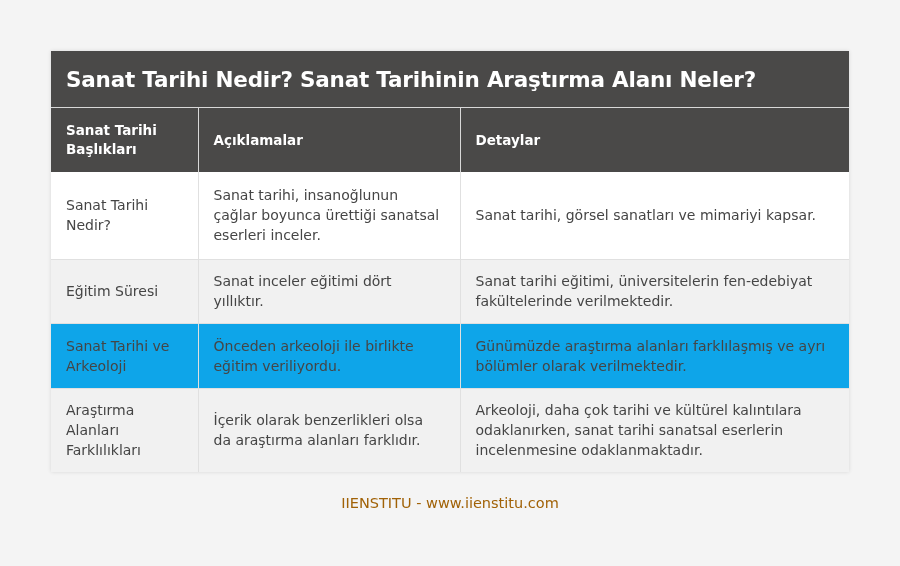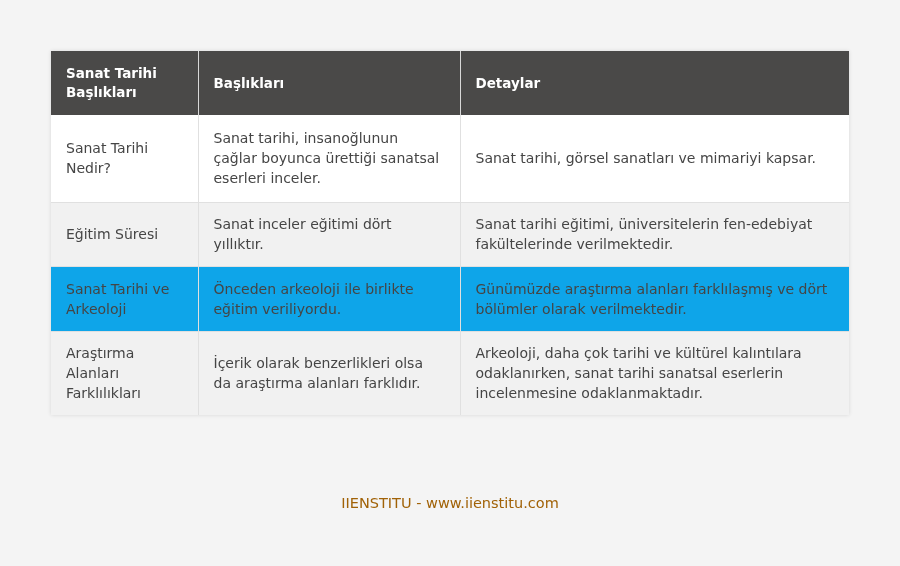--- a/index.html
+++ b/index.html
@@ -69,48 +69,49 @@
       width: 900px;
       text-align: center;
       font-size: 14.5px;
       color: #a16207;
     }
   </style>
 </head>
 <body>
 
 <div class="card">
+  <div class="title-bar">Sanat Tarihi Nedir? Sanat Tarihinin Araştırma Alanı Neler?</div>
   <table>
     <colgroup>
         <col class="c1">
         <col class="c2">
         <col class="c3">
       </colgroup>
     <thead>
       <tr>
         <th>Sanat Tarihi Başlıkları</th>
-        <th>Başlıkları</th>
+        <th>Açıklamalar</th>
         <th>Detaylar</th>
       </tr>
     </thead>
     <tbody>
       <tr>
         <td>Sanat Tarihi Nedir?</td>
         <td>Sanat tarihi, insanoğlunun çağlar boyunca ürettiği sanatsal eserleri inceler.</td>
         <td>Sanat tarihi, görsel sanatları ve mimariyi kapsar.</td>
       </tr>
       <tr>
         <td>Eğitim Süresi</td>
         <td>Sanat inceler eğitimi dört yıllıktır.</td>
         <td>Sanat tarihi eğitimi, üniversitelerin fen-edebiyat fakültelerinde verilmektedir.</td>
       </tr>
       <tr>
         <td>Sanat Tarihi ve Arkeoloji</td>
         <td>Önceden arkeoloji ile birlikte eğitim veriliyordu.</td>
-        <td>Günümüzde araştırma alanları farklılaşmış ve dört bölümler olarak verilmektedir.</td>
+        <td>Günümüzde araştırma alanları farklılaşmış ve ayrı bölümler olarak verilmektedir.</td>
       </tr>
       <tr>
         <td>Araştırma Alanları Farklılıkları</td>
         <td>İçerik olarak benzerlikleri olsa da araştırma alanları farklıdır.</td>
         <td>Arkeoloji, daha çok tarihi ve kültürel kalıntılara odaklanırken, sanat tarihi sanatsal eserlerin incelenmesine odaklanmaktadır.</td>
       </tr>
     </tbody>
   </table>
 </div>
 

